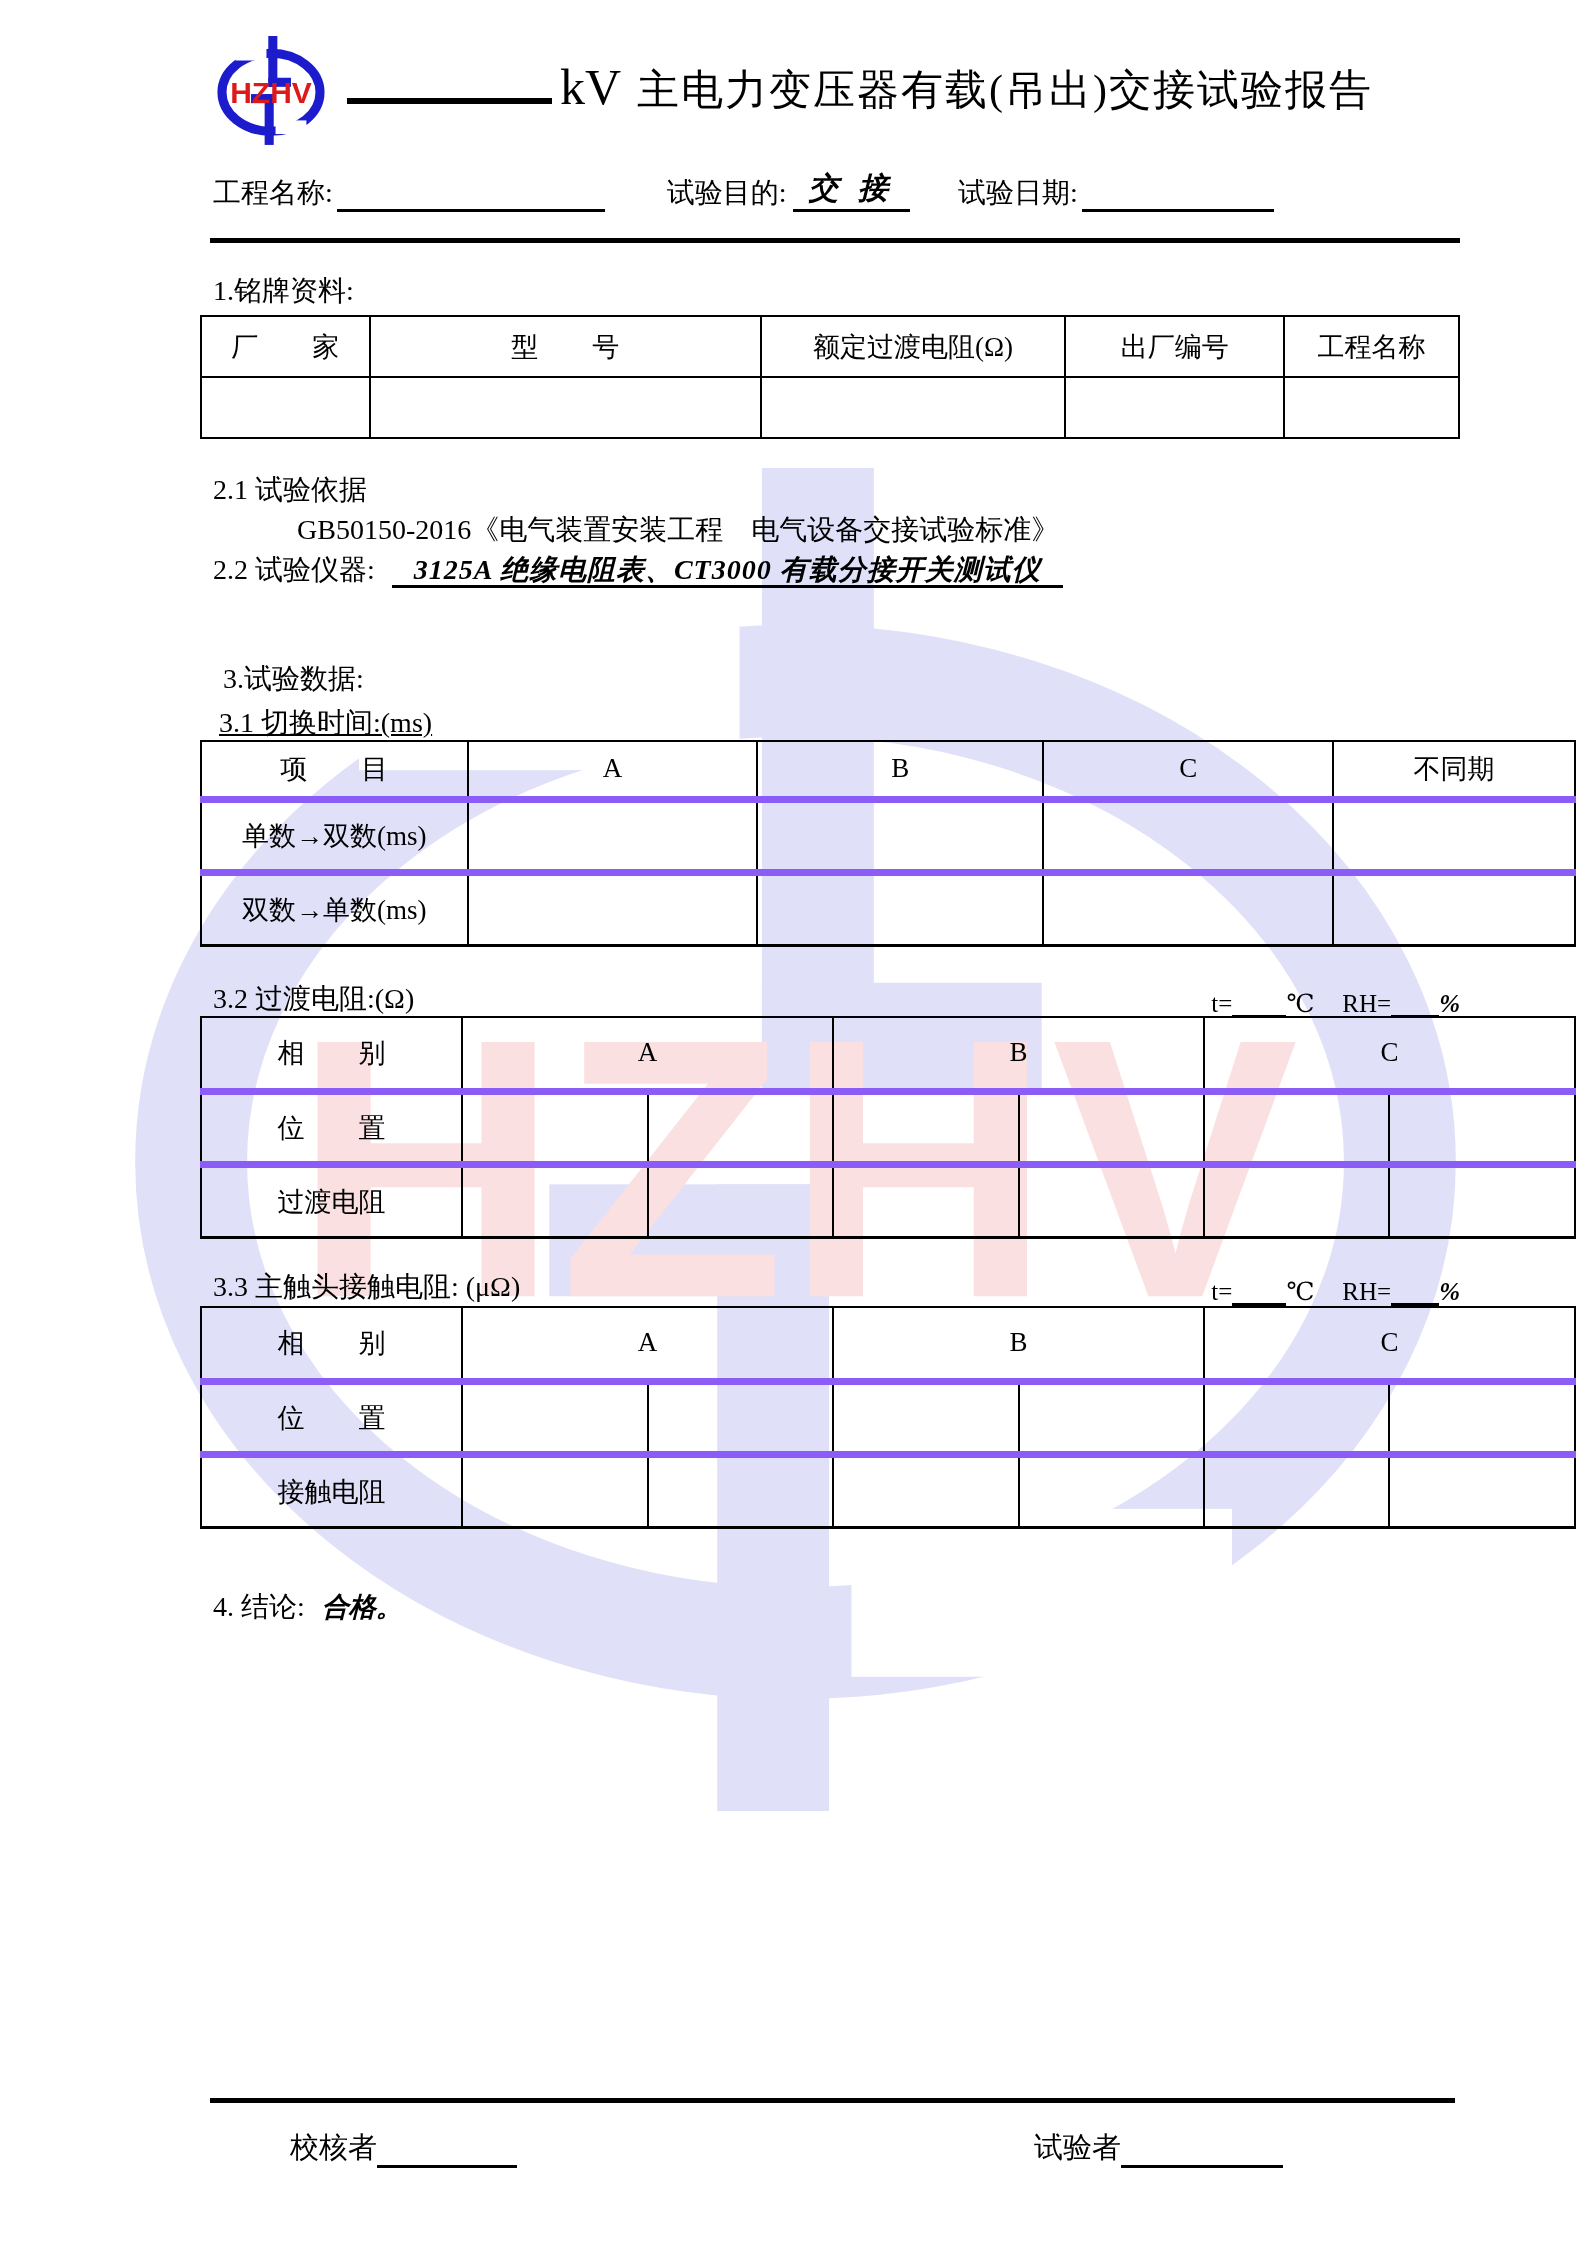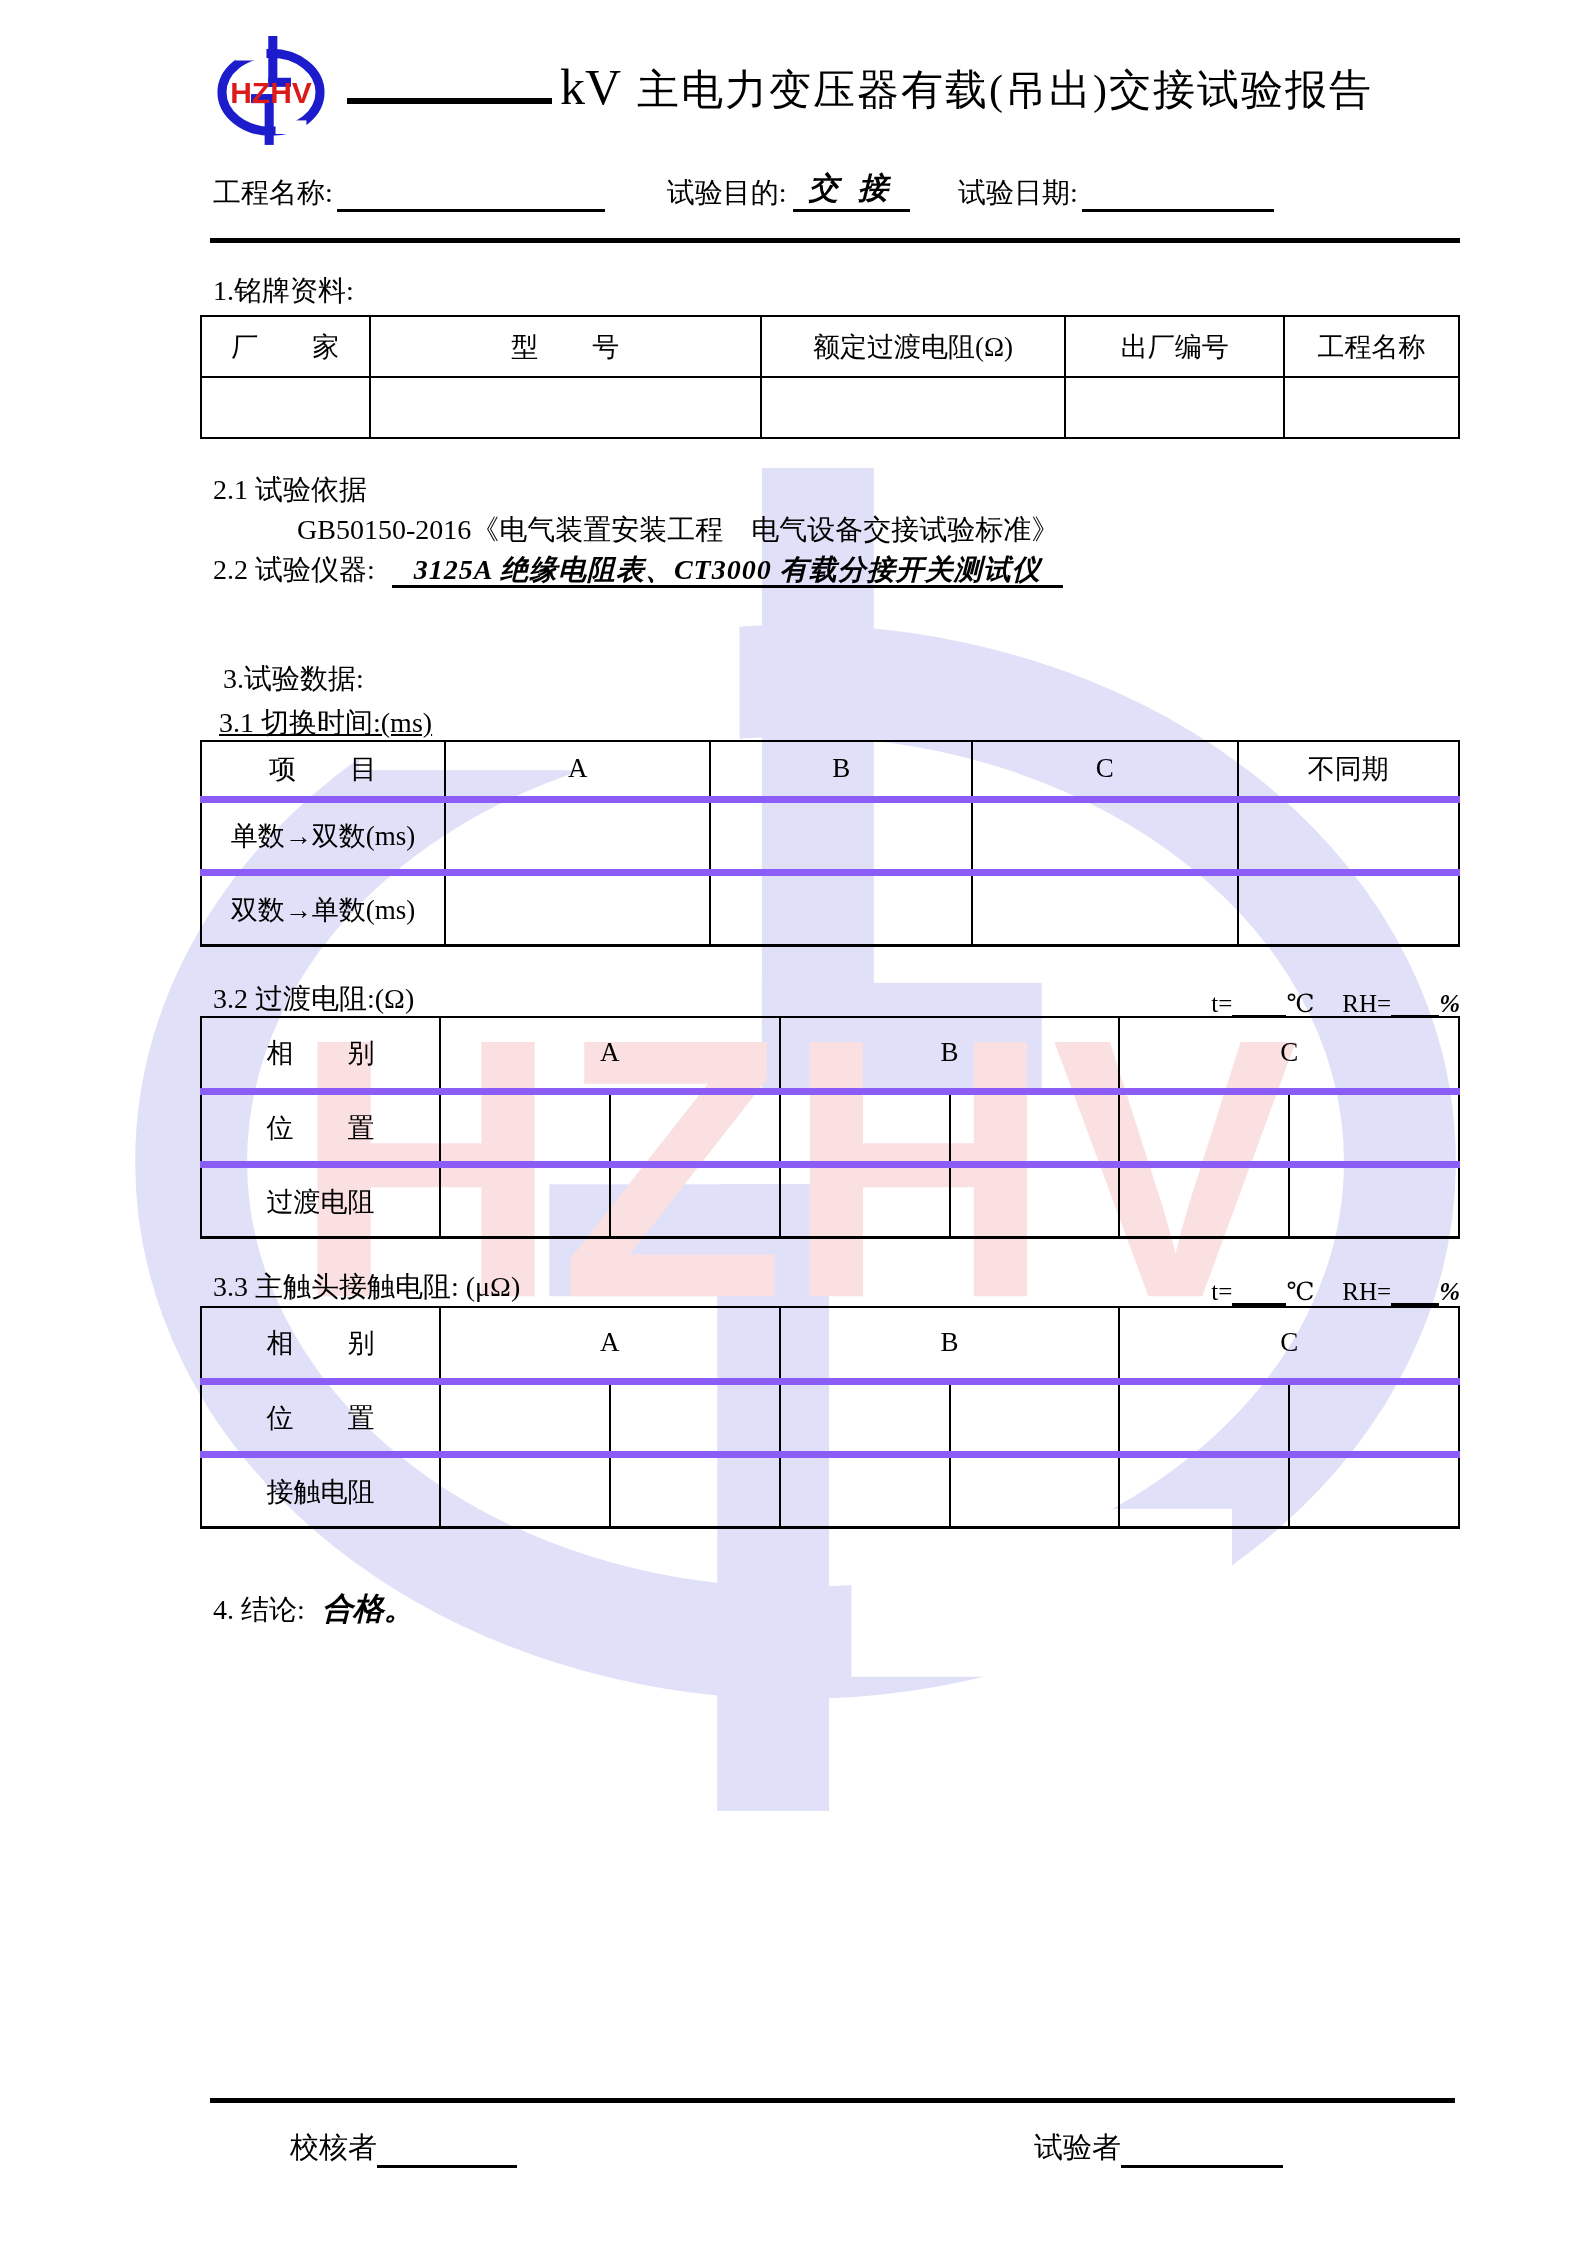--- a/index.html
+++ b/index.html
@@ -35,21 +35,21 @@
   
   .sec-heading{font-size:28px;}
   .sec1-row{left:200px;top:272px;width:1260px;display:flex;justify-content:space-between;align-items:flex-end;font-size:28px;}
   .sec1-row .h{margin-left:13px;}
   .blank.location{width:315px;height:30px;margin-left:4px;}
   
   table{border-collapse:collapse;table-layout:fixed;}
   td,th{border:2px solid #000;text-align:center;vertical-align:middle;font-weight:normal;font-size:27px;padding:0 4px;overflow:hidden;}
   .t1{left:200px;top:315px;width:1260px;}
   .t1 tr.hd{height:61px;} .t1 tr.bd{height:61px;}
-  .t3{left:200px;width:1260px;}
+  .t3{left:200px;width:1376px;}
   .t31{top:740px;} .t31 tr.hd{height:58px;} .t31 tr.bd{height:73px;}
   .t32{top:1016px;} .t33{top:1306px;}
   .t32 tr.hd,.t33 tr.hd{height:74px;}
   .t32 tr.bd,.t33 tr.bd{height:73px;}
   .t3 tr.bd td{border-top:7px solid #8b5cf6;}
   .t3 tr:last-child td{border-bottom:3px solid #000;}
   
   .sec2{left:213px;top:470px;width:1247px;font-size:28px;line-height:40px;}
   .indent{margin-left:84px;}
   .instruments{font-weight:bold;font-style:italic;border-bottom:3px solid #000;padding:0 22px;margin-left:10px;letter-spacing:1px;}
@@ -58,21 +58,21 @@
   
   .meas-row{left:213px;width:1247px;display:flex;justify-content:space-between;align-items:flex-end;font-size:28px;white-space:nowrap;}
   .row32{top:980px;} .row33{top:1268px;}
   .trh{font-size:25px;display:flex;align-items:flex-end;}
   .blank.small-t{width:54px;height:26px;}
   .blank.small-rh{width:48px;height:26px;}
   .trh .sp{display:inline-block;width:28px;}
   .pct{font-weight:bold;font-style:italic;}
   
   .conclusion{left:213px;top:1588px;font-size:28px;}
-  .conclusion .val{font-weight:bold;font-style:italic;font-size:31px;margin-left:10px;}
+  .conclusion .val{font-weight:bold;font-style:italic;font-size:27px;margin-left:10px;}
   
   .footer-item{top:2128px;font-size:29px;display:flex;align-items:flex-end;}
   .fchecker{left:290px;} .ftester{left:1034px;}
   .blank.sign-a{width:140px;height:30px;}
   .blank.sign-b{width:162px;height:30px;}
 </style>
 </head>
 <body>
 
 <div class="page">

